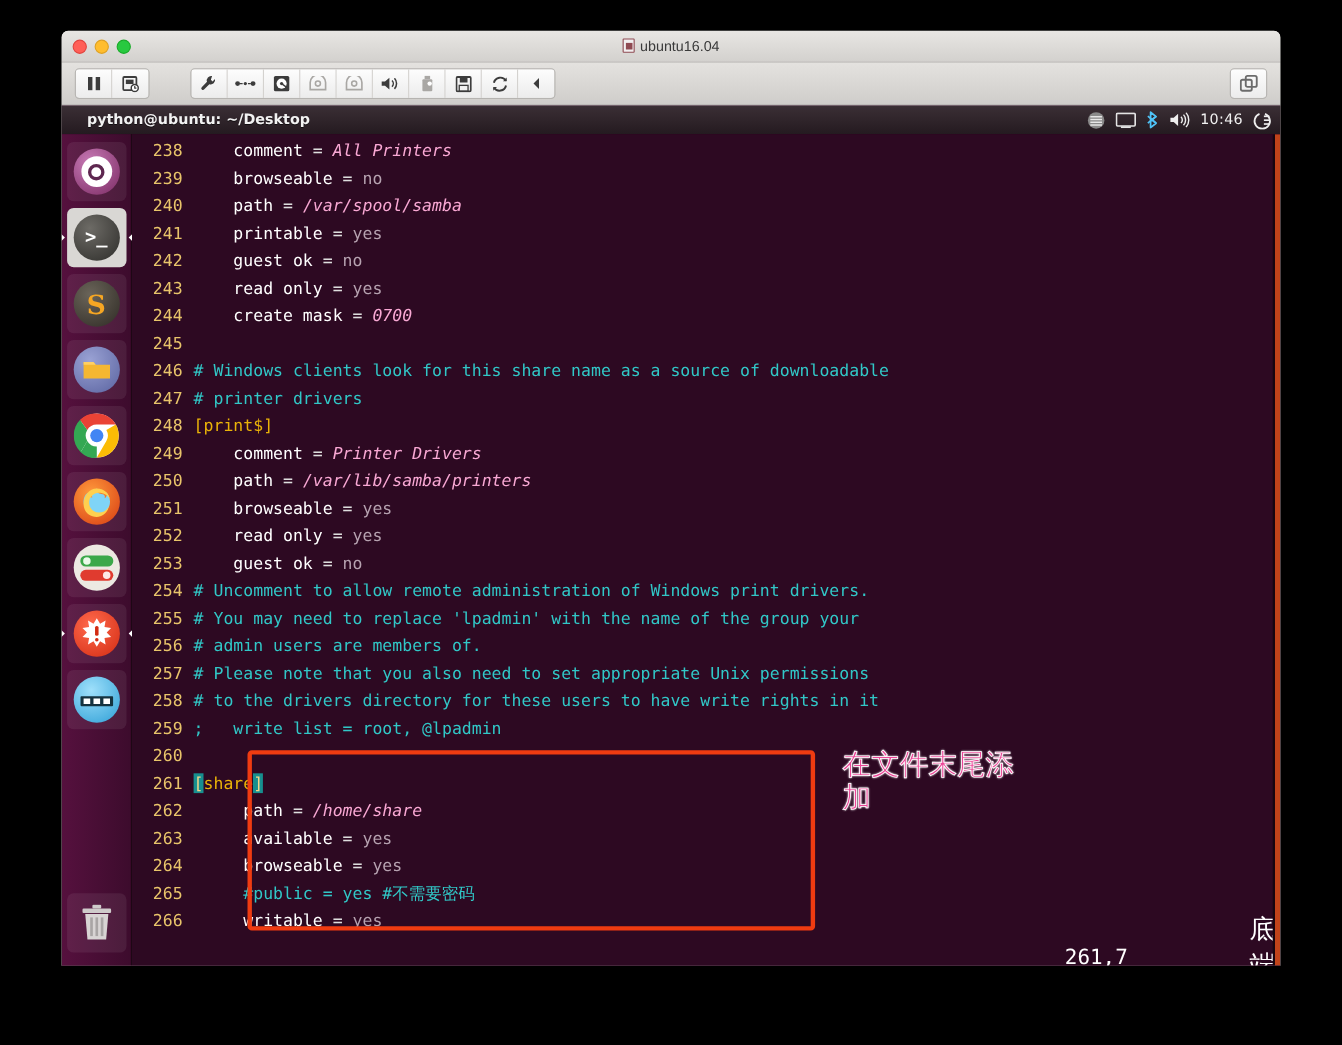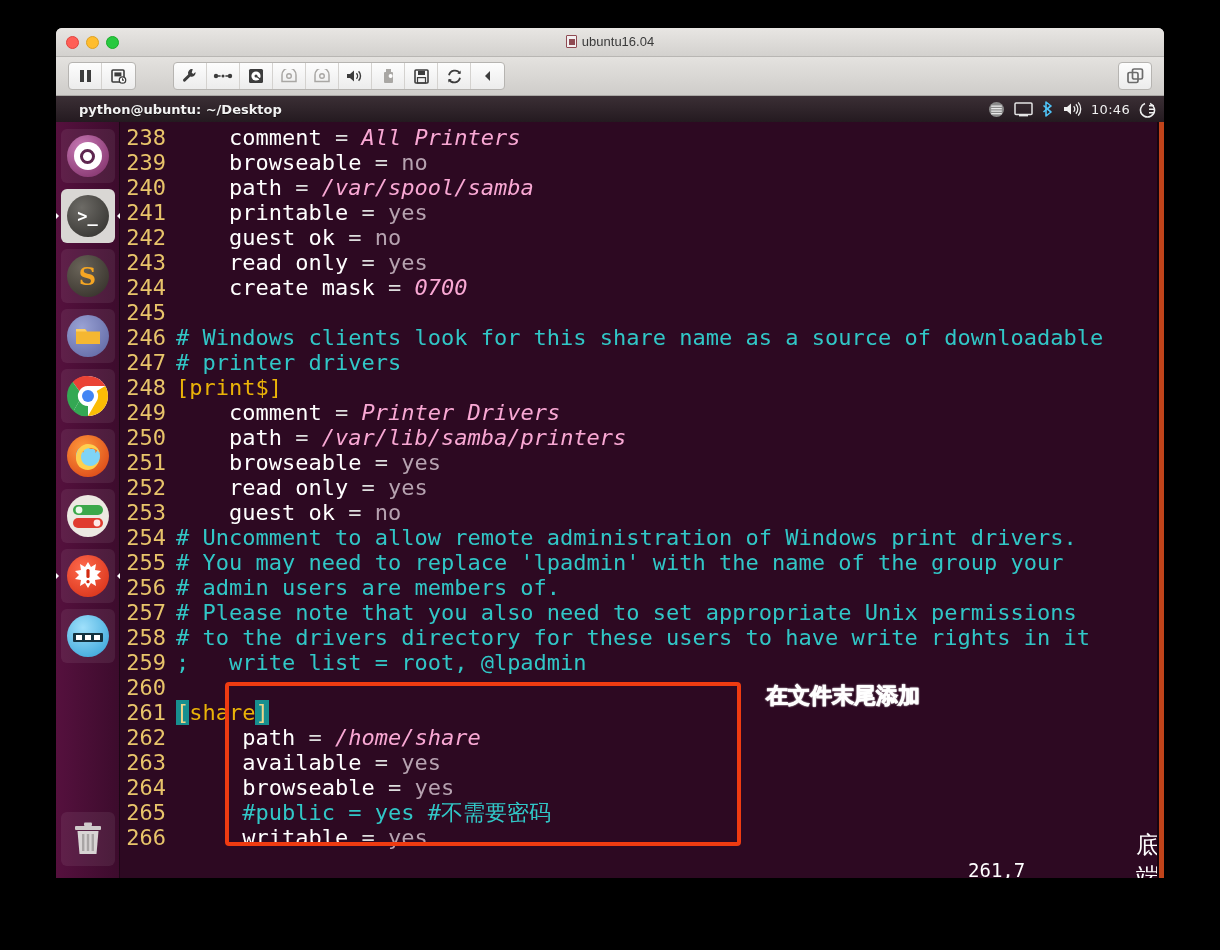--- a/index.html
+++ b/index.html
@@ -123,21 +123,21 @@
                 display:flex; align-items:center; justify-content:center; }
 
   
   #terminal {
     position:absolute; left:64px; top:26px; right:0; bottom:0;
     background:#2d0922; overflow:hidden;
   }
   #term-inner {
     position:absolute; inset:0 6px 0 0;
     font-family:"DejaVu Sans Mono", monospace;
-    font-size:22px; line-height:25px;
+    font-size:15px; line-height:25px;
     padding-top:3px;
     white-space:pre;
   }
   #right-border {
     position:absolute; right:0; top:0; bottom:0; width:7px;
     background:linear-gradient(to right,#17040f 0 2px,#c0431a 2px 7px);
   }
   .row { display:flex; height:25px; align-items:flex-start; }
   .ln {
     width:56px; text-align:right; padding-right:10px;
@@ -158,22 +158,22 @@
   
   #redbox {
     position:absolute; left:105px; top:560px;
     width:516px; height:164px;
     border:4px solid #ef3b11; border-radius:4px;
     pointer-events:none;
   }
   #annot {
     position:absolute; left:646px; top:559px;
     font-family:"DejaVu Sans", sans-serif;
-    font-size:22px; font-weight:bold; line-height:30px;
-    color:#e5e5e5; width:170px;
+    font-size:26px; font-weight:normal; line-height:30px;
+    color:#ec4899; width:170px;
     -webkit-text-stroke:.7px #ffffff;
     text-shadow:0 0 2px #fff, 0 0 2px #fff;
   }
 
   
   #statusline {
     position:absolute; left:0; right:7px; bottom:2px; height:30px;
     display:flex; align-items:center; color:#ffffff;
   }
   #st-pos { position:absolute; left:848px; font-family:"DejaVu Sans Mono", monospace;

